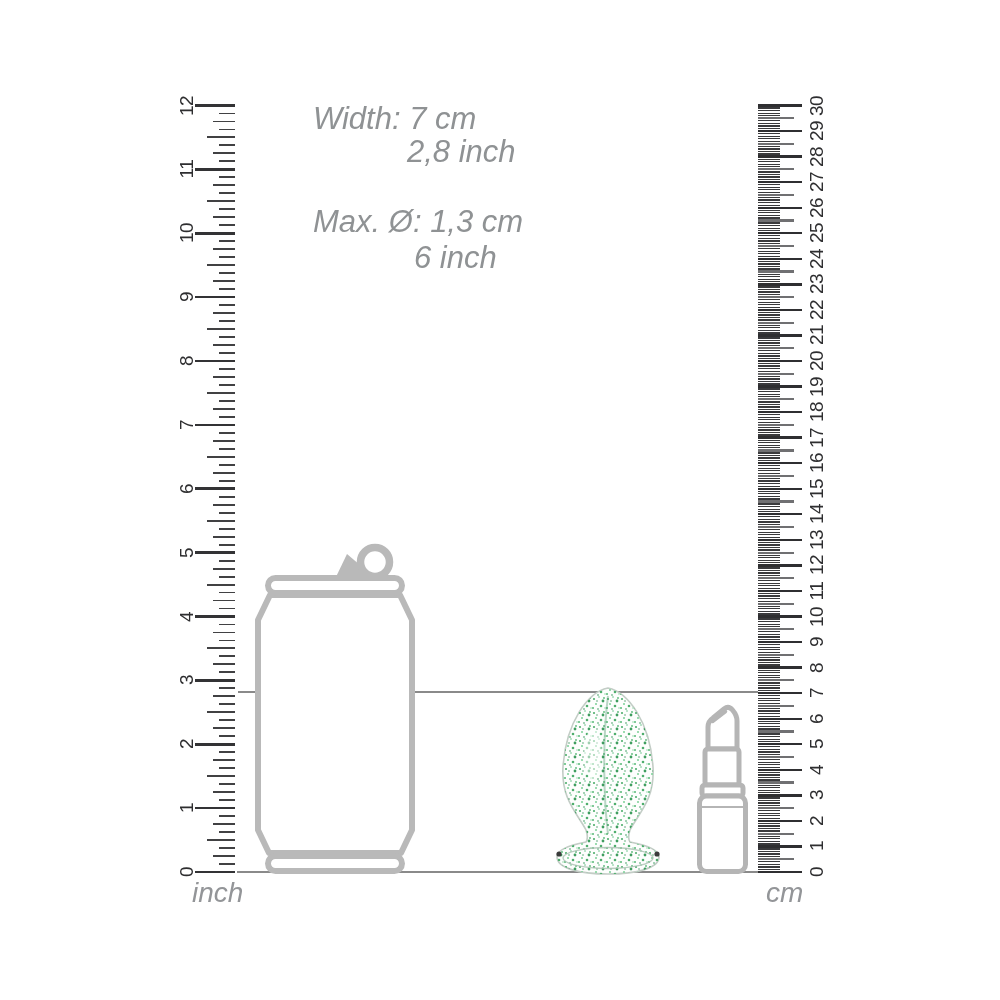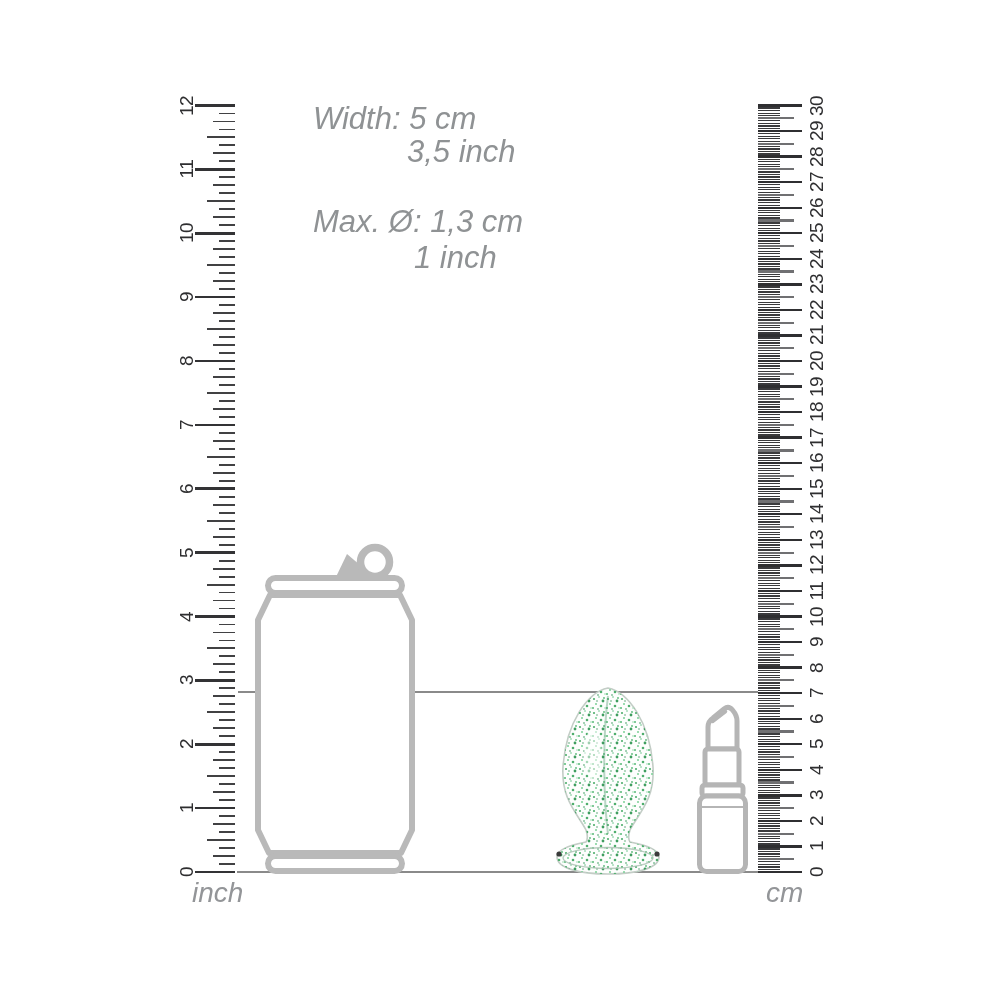--- a/index.html
+++ b/index.html
@@ -525,21 +525,21 @@
   <svg class="obj" style="left:690px;top:700px;" width="70" height="175" viewBox="0 0 70 175">
     <path d="M18,49 L18,27 C18,23 20,20 23,18 L34,9 C37,6.5 40,7 42.5,10 C45.5,13.5 47,17 47,21 L47,49 Z" fill="#ffffff" stroke="#b5b5b5" stroke-width="5" stroke-linejoin="round"></path>
     <path d="M22.5,21.5 L35.5,11.5" stroke="#b5b5b5" stroke-width="3.5" stroke-linecap="round"></path>
     <rect x="15" y="49" width="34" height="36" rx="3" fill="#ffffff" stroke="#b5b5b5" stroke-width="5"></rect>
     <rect x="12" y="85" width="41" height="11" rx="3" fill="#ffffff" stroke="#b5b5b5" stroke-width="5"></rect>
     <rect x="9.5" y="96" width="46" height="75.5" rx="7" fill="#ffffff" stroke="#b5b5b5" stroke-width="5"></rect>
     <path d="M11,107 L54,107" stroke="#b5b5b5" stroke-width="2.2"></path>
   </svg>
 
   <div class="txt-layer">
-    <div class="dim-text" style="left:313px;top:103px;">Width: 5 cm</div>
-    <div class="dim-text" style="left:407px;top:136px;">3,5 inch</div>
+    <div class="dim-text" style="left:313px;top:103px;">Width: 7 cm</div>
+    <div class="dim-text" style="left:407px;top:136px;">2,8 inch</div>
     <div class="dim-text" style="left:313px;top:206px;">Max. Ø: 1,3 cm</div>
-    <div class="dim-text" style="left:414px;top:242px;">1 inch</div>
+    <div class="dim-text" style="left:414px;top:242px;">6 inch</div>
     <div class="unit-label" style="left:192px;top:879px;">inch</div>
     <div class="unit-label" style="left:766px;top:879px;">cm</div>
   </div>
 
 </div>
 
 </body></html>

